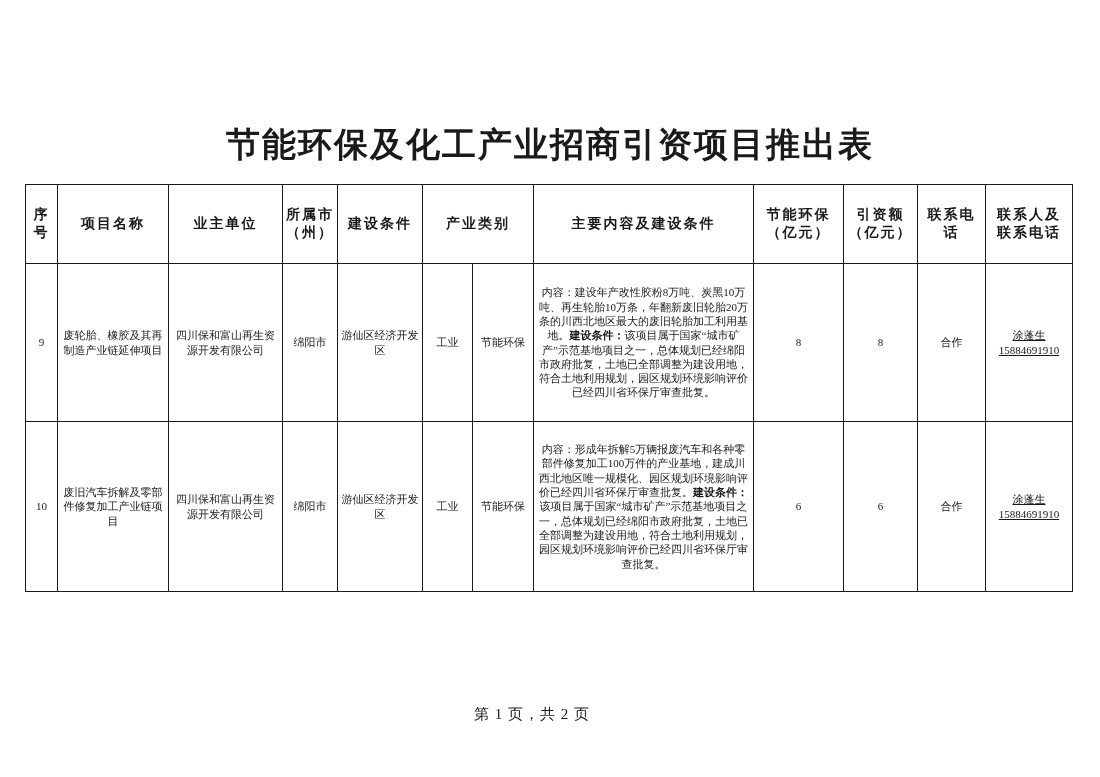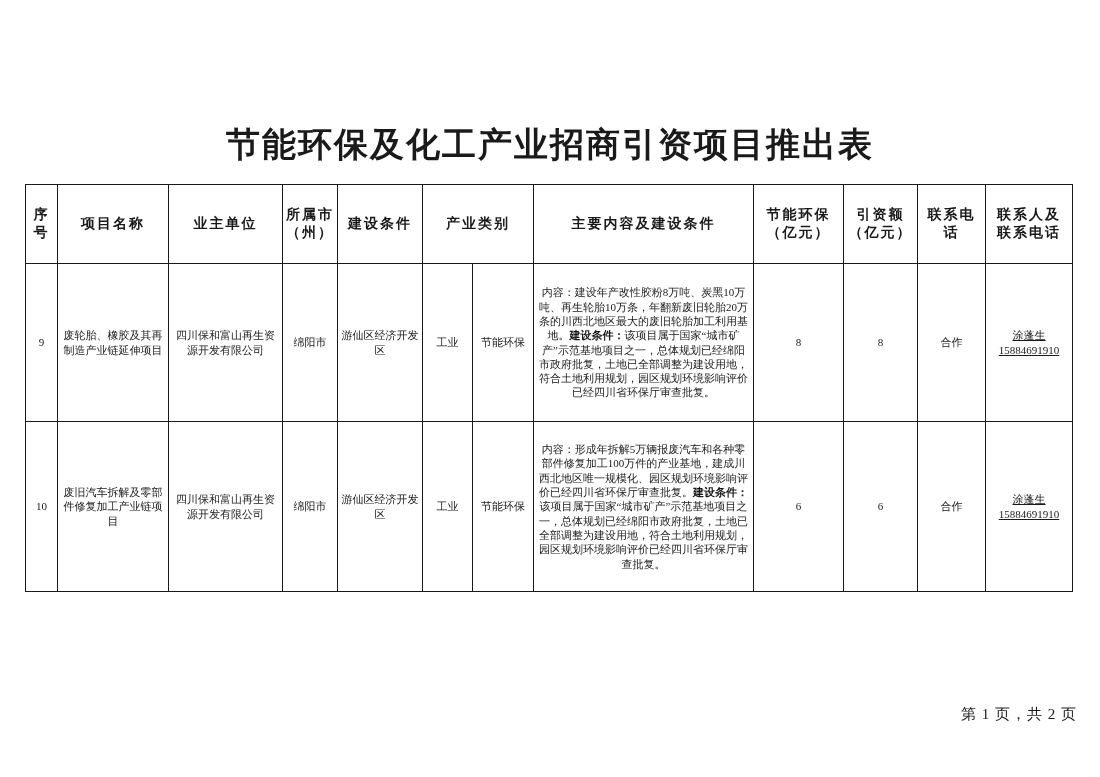--- a/index.html
+++ b/index.html
@@ -62,24 +62,23 @@
     padding: 2px 4px;
     letter-spacing: 0;
   }
   td.c-content b { font-weight: bold; }
   .contact-line { display: block; text-decoration: underline; }
   .doc-footer {
     position: absolute;
     top: 705px;
     left: 0;
     width: 1064px;
-    text-align: right;
+    text-align: center;
     font-size: 15px;
     letter-spacing: 1px;
-    padding-left: 13px;
   }
 </style>
 </head>
 <body>
 
 <div class="page">
 
   <h1 class="doc-title">节能环保及化工产业招商引资项目推出表</h1>
 
   <table class="projects">

